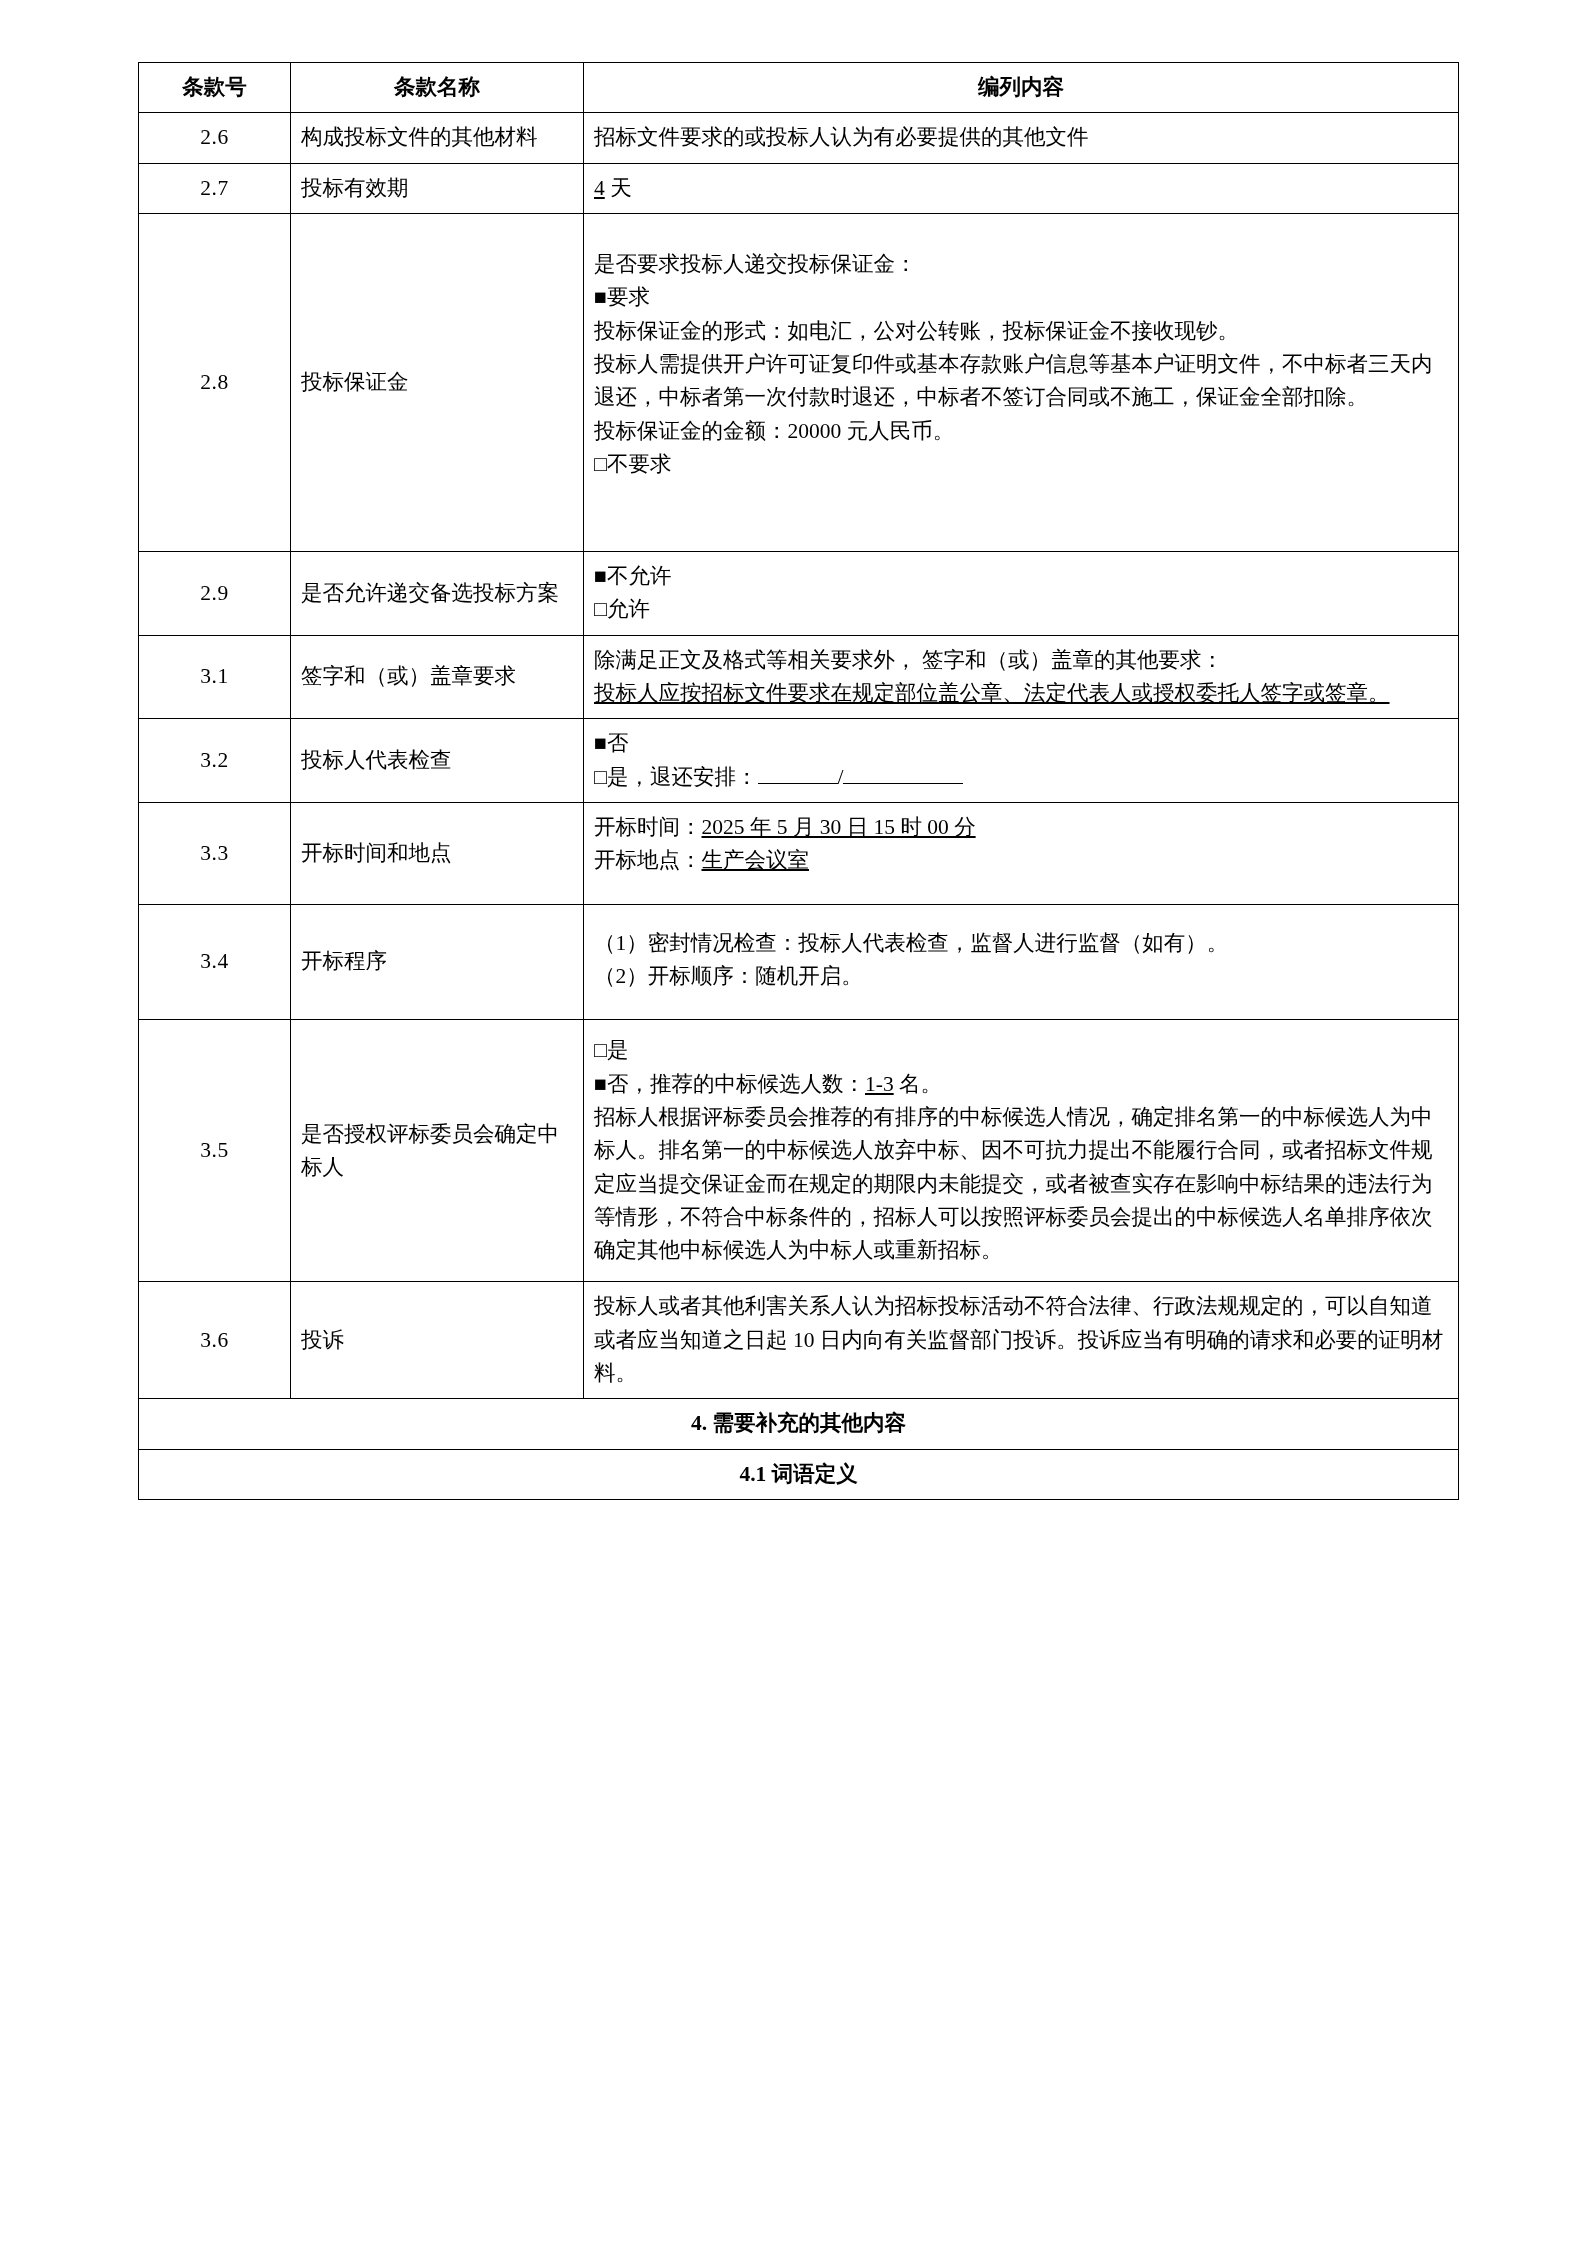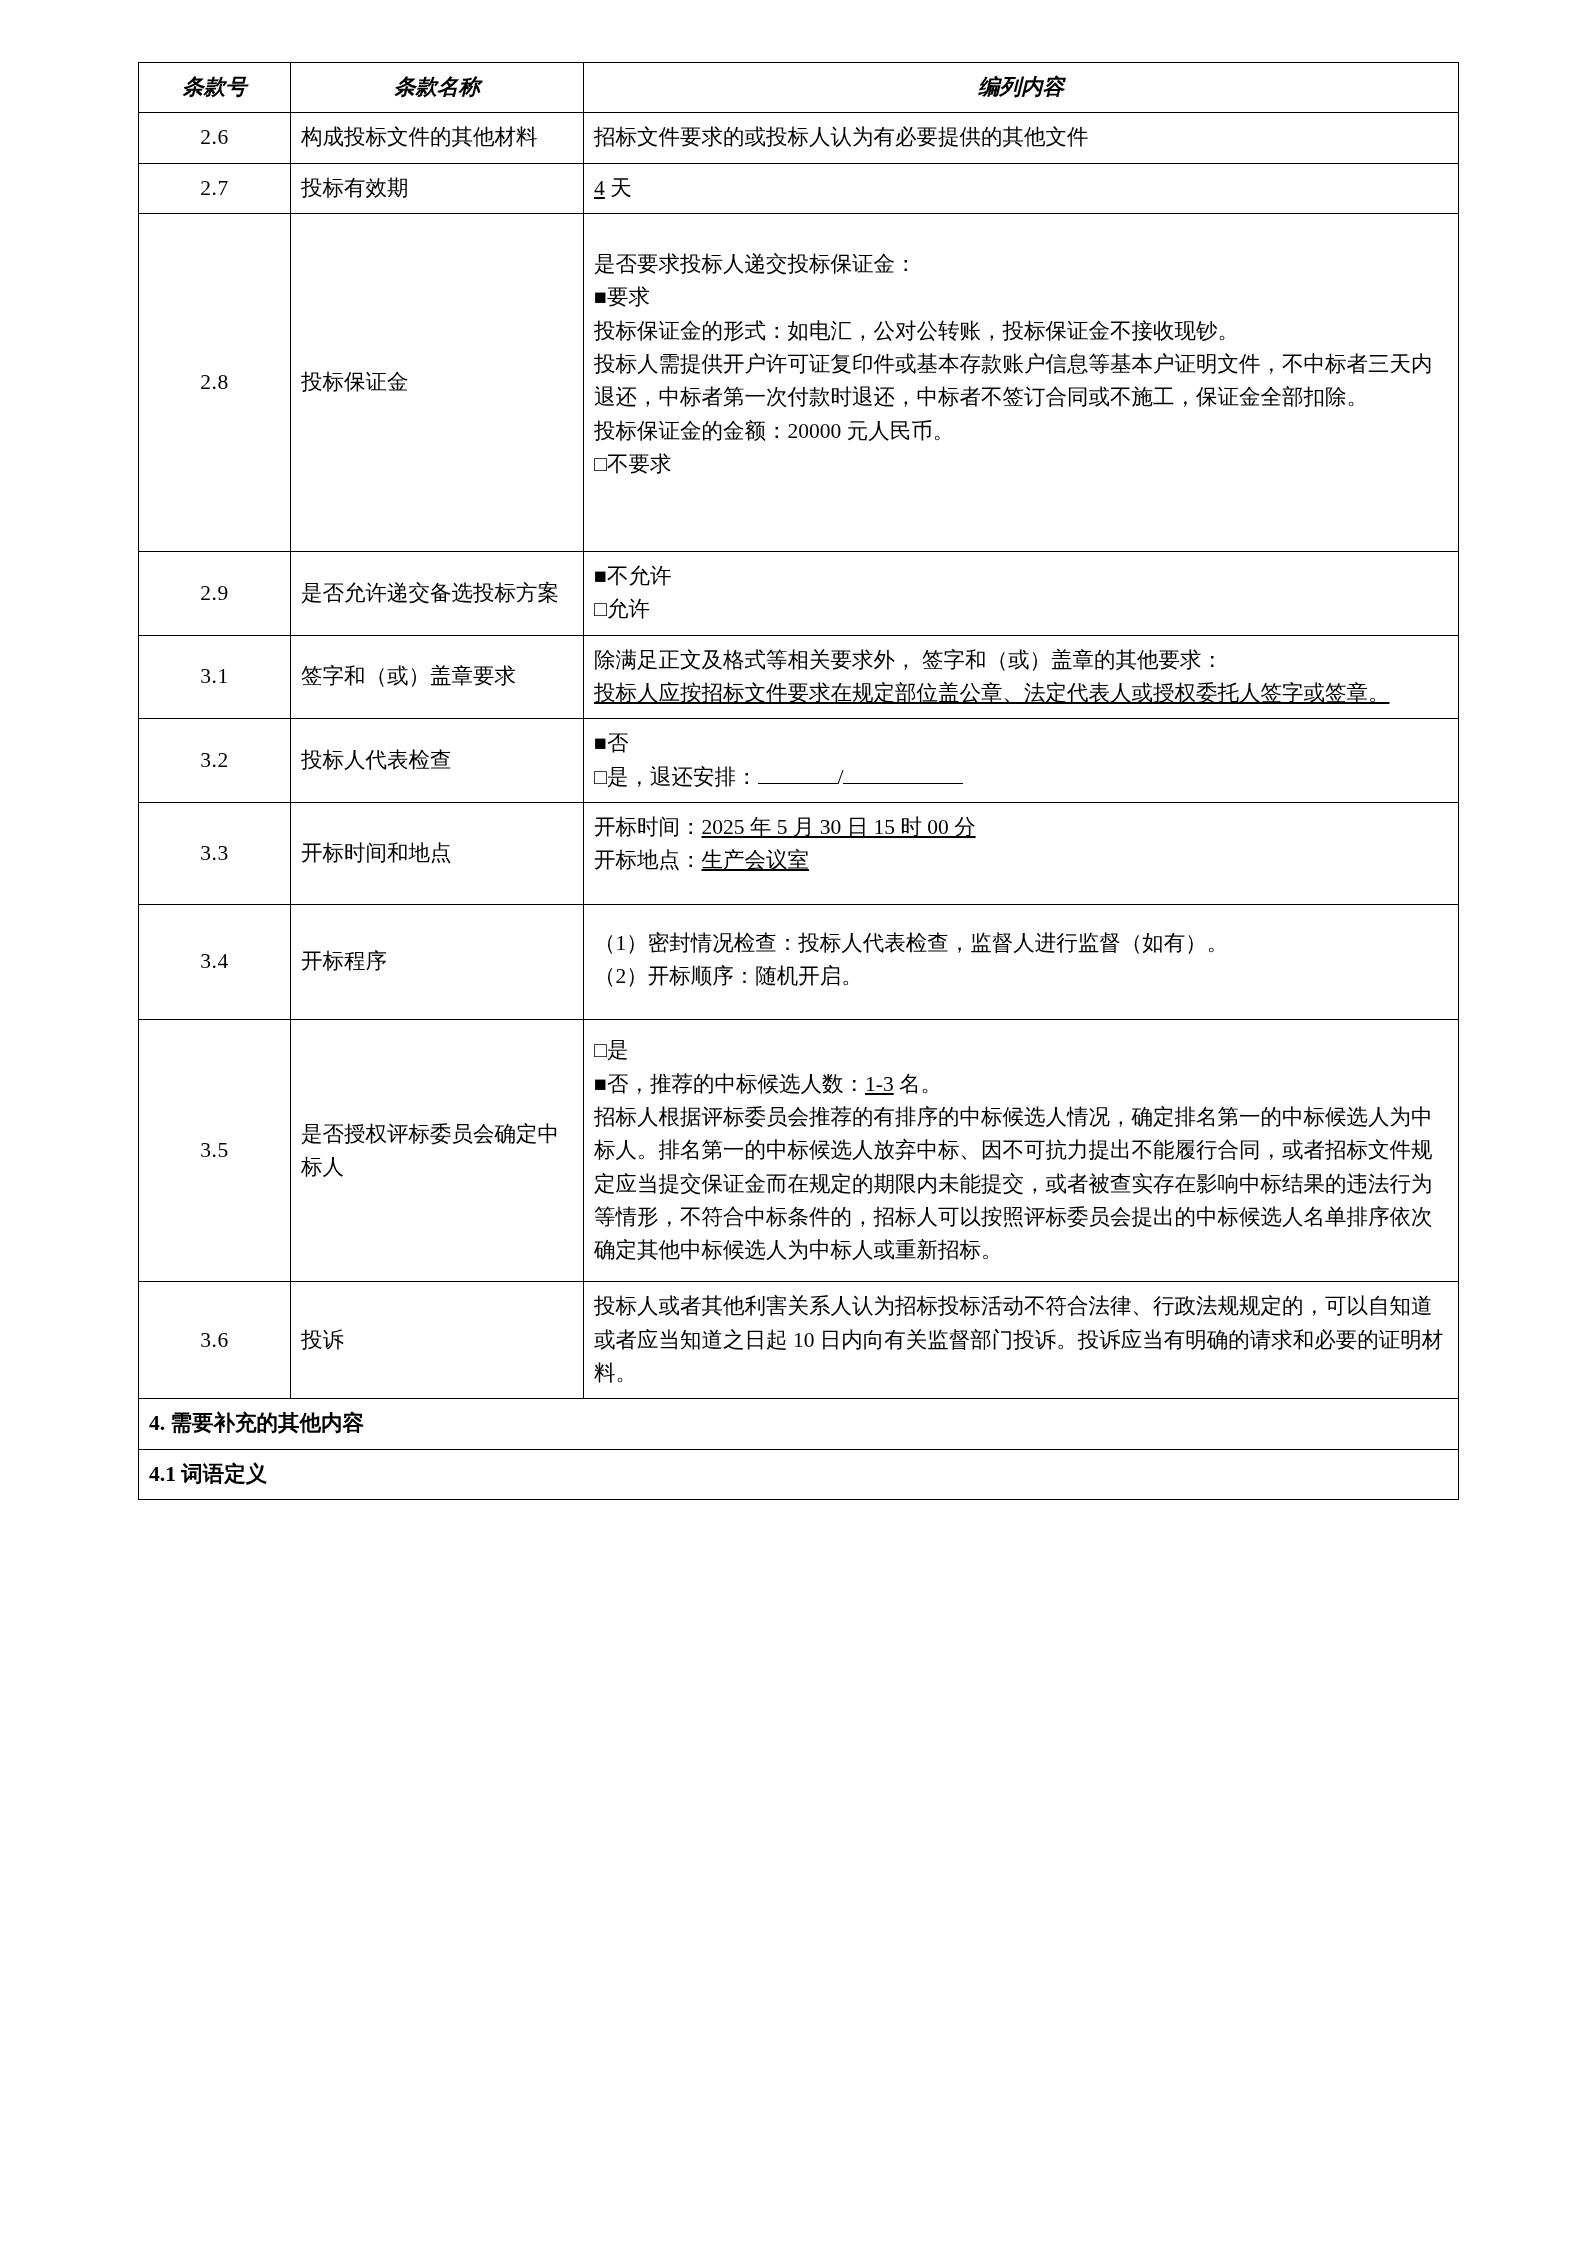--- a/index.html
+++ b/index.html
@@ -34,21 +34,20 @@
   }
   col.c1 { width: 152px; }
   col.c2 { width: 293px; }
   col.c3 { width: 875px; }
 
   .hdr td {
     text-align: center;
     font-weight: bold;
     font-size: 22px;
     padding: 13px 10px;
-    font-style: italic;
   }
   .clause-no {
     text-align: center;
     vertical-align: middle;
     letter-spacing: 0.5px;
   }
   .clause-name {
     text-align: left;
     vertical-align: middle;
   }
@@ -64,21 +63,21 @@
     border-bottom: 1px solid #000;
     vertical-align: baseline;
   }
   .blank-line2 {
     display: inline-block;
     min-width: 120px;
     border-bottom: 1px solid #000;
     vertical-align: baseline;
   }
   .full td {
-    text-align: left;
+    text-align: center;
     padding: 11px 14px;
     font-size: 22px;
   }
   .full td.bold { font-weight: bold; }
   p.ln {
     margin: 0;
     padding: 0;
   }
   .pad-cell { padding-top: 14px; padding-bottom: 14px; }
 </style>

